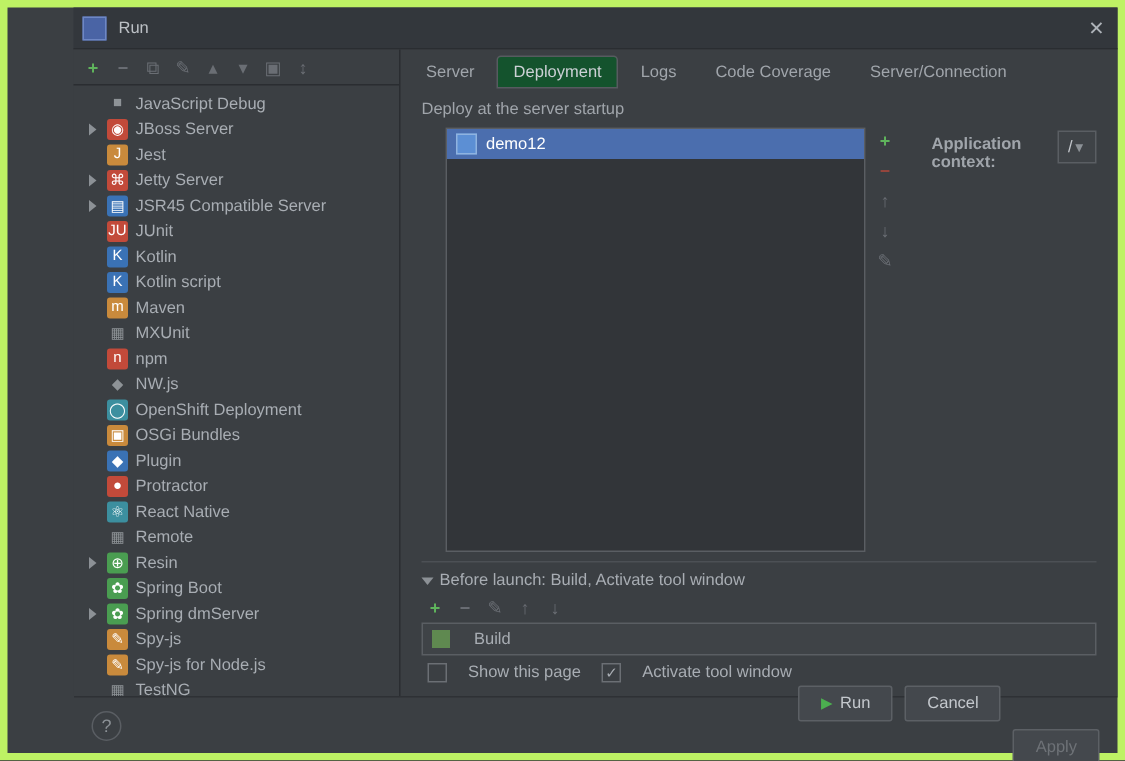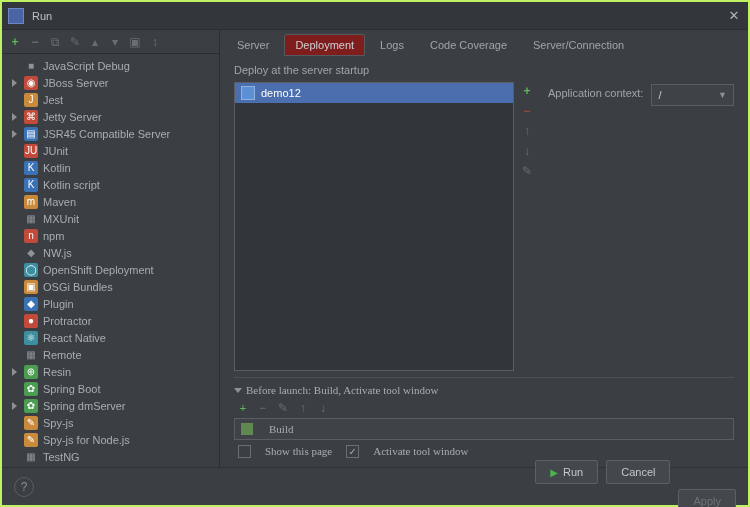--- a/index.html
+++ b/index.html
@@ -1,17 +1,17 @@
 <!DOCTYPE html>
 <html><head>
 <meta charset="utf-8">
 <style>
 * { box-sizing: border-box; margin: 0; padding: 0; }
 body { font-family: "Segoe UI", Arial, sans-serif; font-size: 11px; color: #a8adb3; background: #1f2226; overflow: hidden; width: 750px; height: 507px; }
-.window { width: 750px; height: 507px; background: #3b3f43; border: 2px solid #bef264; display: flex; flex-direction: column; }
+.window { width: 750px; height: 507px; background: #3b3f43; border: 5px solid #bef264; display: flex; flex-direction: column; padding-left: 44px; }
 .titlebar { height: 28px; background: #33373c; display: flex; align-items: center; padding: 0 6px; border-bottom: 1px solid #2a2d31; }
 .titlebar .app-icon { width: 16px; height: 16px; background: #4a64a5; margin-right: 8px; border: 1px solid #6e87c4; }
 .titlebar .title { flex: 1; color: #bcc0c5; }
 .titlebar .close { width: 16px; height: 16px; color: #aeb3b9; font-size: 13px; text-align: center; cursor: pointer; }
 .body { flex: 1; display: flex; background: #3b3f43; min-height: 0; }
 .left { width: 218px; display: flex; flex-direction: column; border-right: 1px solid #2a2d31; }
 .toolbar { height: 24px; display: flex; align-items: center; gap: 6px; padding: 0 6px; border-bottom: 1px solid #2a2d31; }
 .tb-icon { width: 14px; height: 14px; display: inline-flex; align-items: center; justify-content: center; font-size: 12px; }
 .plus { color: #5fb45c; font-weight: bold; }
 .minus { color: #6a6e74; font-weight: bold; }
@@ -25,35 +25,35 @@
 .ic-blue { background: #3a72b5; color: #fff; }
 .ic-red { background: #c24a3a; color: #fff; }
 .ic-orange { background: #c98a3c; color: #fff; }
 .ic-green { background: #4a9d51; color: #fff; }
 .ic-grey { color: #8e9397; }
 .ic-cyan { background: #3c8f9f; color: #fff; }
 .ic-tomcat { color: #d6a24b; }
 .right { flex: 1; display: flex; flex-direction: column; min-width: 0; }
 .tabs { height: 26px; display: flex; align-items: flex-end; gap: 4px; padding: 3px 6px 0 6px; }
 .tab { padding: 4px 10px; color: #a0a5ab; border: 1px solid transparent; cursor: pointer; font-size: 11px; }
-.tab.active { background: #7f1d1d; border: 1px solid #575b60; color: #cdd1d6; border-radius: 3px 3px 0 0; }
+.tab.active { background: #14532d; border: 1px solid #575b60; color: #cdd1d6; border-radius: 3px 3px 0 0; }
 .panel { flex: 1; padding: 8px 14px 4px 14px; display: flex; flex-direction: column; min-height: 0; }
 .section-label { color: #a0a5ab; margin-bottom: 6px; }
-.row1 { display: flex; gap: 14px; flex: 1; min-height: 0; }
+.row1 { display: flex; gap: 24px; flex: 1; min-height: 0; margin-left: 16px; }
 .artifacts-wrap { display: flex; gap: 6px; flex: 0 0 300px; }
 .artifacts { flex: 1; background: #323539; border: 1px solid #5a5e63; height: 100%; overflow-y: auto; }
 .artifact-item { height: 20px; display: flex; align-items: center; padding: 0 6px; gap: 6px; background: #4b6eae; color: #fff; }
 .artifact-item .aicon { width: 14px; height: 14px; background: #5c8fd4; border: 1px solid #8fb3e0; }
 .side-btns { display: flex; flex-direction: column; gap: 6px; padding-top: 2px; align-items: center; }
 .side-btns span { width: 14px; text-align: center; font-size: 12px; cursor: pointer; }
 .ctx { flex: 1; display: flex; align-items: flex-start; gap: 8px; padding-top: 2px; }
-.ctx label { color: #a0a5ab; padding-top: 3px; }
+.ctx label { color: #a0a5ab; padding-top: 3px; font-weight: bold; }
 .select { flex: 1; height: 22px; background: #3f4347; border: 1px solid #5a5e63; display: flex; align-items: center; padding: 0 6px; justify-content: space-between; color: #c4c8cd; }
 .select .arrow { font-size: 9px; color: #8c9196; }
-.before-launch { border-top: 1px solid #4c5055; margin-top: 6px; padding-top: 6px; font-family: Liberation Serif, serif; }
+.before-launch { border-top: 1px solid #4c5055; margin-top: 6px; padding-top: 6px; }
 .bl-head { display: flex; align-items: center; gap: 4px; cursor: pointer; }
 .bl-head::before { content: ""; width: 0; height: 0; border-width: 5px 4px 0 4px; border-style: solid; border-color: #8c9196 transparent transparent transparent; }
 .bl-toolbar { height: 22px; display: flex; align-items: center; gap: 6px; padding: 4px 2px 2px 2px; }
 .bl-list { height: 22px; background: #3f4347; border: 1px solid #5a5e63; display: flex; align-items: center; padding: 0 6px; gap: 16px; }
 .bl-list .bicon { width: 12px; height: 12px; background: #5f8950; }
 .bl-checks { display: flex; gap: 14px; padding: 5px 4px; align-items: flex-start; }
 .chk { width: 13px; height: 13px; border: 1px solid #6b6f74; background: #3b3f43; display: inline-flex; align-items: center; justify-content: center; font-size: 10px; color: #a8adb3; cursor: pointer; }
 .footer { height: 38px; border-top: 1px solid #2e3135; display: flex; align-items: center; padding: 0 12px; justify-content: space-between; }
 .help { width: 20px; height: 20px; border-radius: 50%; border: 1px solid #5a5e63; color: #8c9196; display: flex; align-items: center; justify-content: center; cursor: pointer; font-size: 12px; }
 .buttons { display: flex; gap: 8px; }

